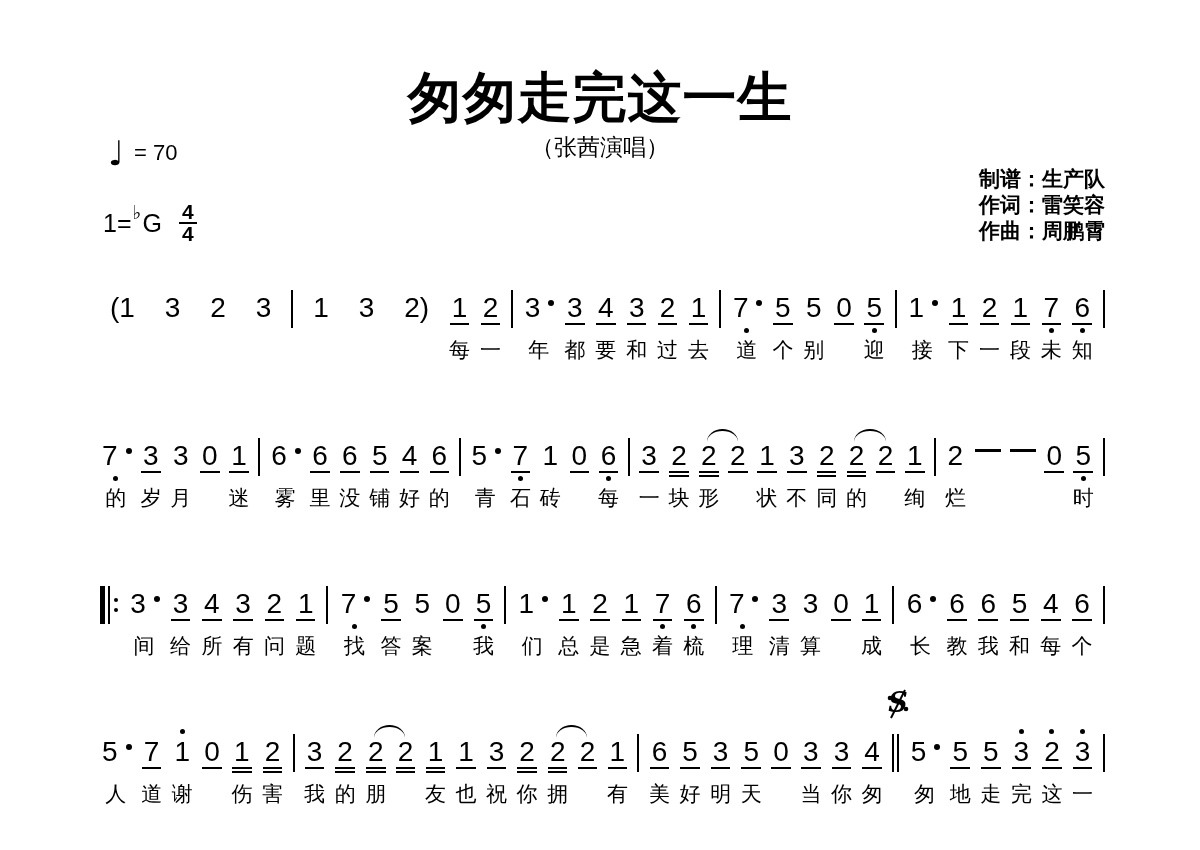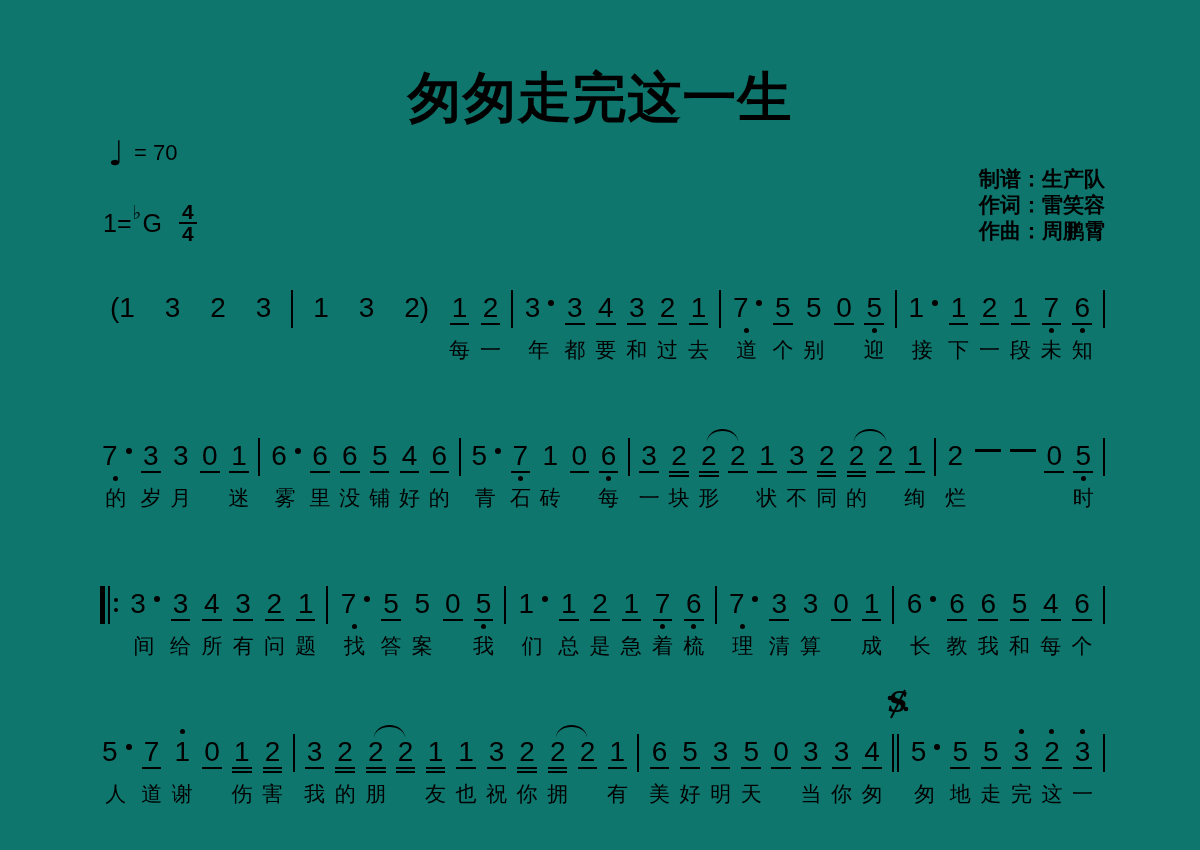--- a/index.html
+++ b/index.html
@@ -1,16 +1,16 @@
 <!DOCTYPE html>
 <html><head>
 <meta charset="utf-8">
 <style>
   html,body{margin:0;padding:0;background:#e8e8e8;}
-  .page{position:relative;width:1200px;height:850px;background:#0f766e;color:#000;
+  .page{position:relative;width:1200px;height:850px;background:#ffffff;color:#000;
         font-family:"Liberation Sans","DejaVu Sans",sans-serif;overflow:hidden;margin:0 auto;}
   
   .title{position:absolute;top:62px;left:0;width:100%;text-align:center;
          font-size:54px;font-weight:900;letter-spacing:1px;margin:0;}
   .subtitle{position:absolute;top:132px;left:0;width:100%;text-align:center;font-size:23px;}
   .tempo{position:absolute;top:138px;left:108px;display:flex;align-items:center;font-size:22px;}
   .qnote{font-family:"DejaVu Sans",sans-serif;font-size:34px;line-height:30px;margin-right:10px;}
   .keysig{position:absolute;top:202px;left:103px;display:flex;align-items:center;font-size:25px;}
   .flat{font-family:"DejaVu Sans",sans-serif;font-size:19px;position:relative;top:-11px;margin:0 1px;}
   .frac{display:inline-flex;flex-direction:column;align-items:center;margin-left:17px;
@@ -43,20 +43,21 @@
   .dashline{width:26px;height:3px;background:#000;align-self:center;margin-bottom:12px;}
   .tiearc{position:absolute;top:0;left:40%;width:150%;height:11px;
           border-top:2px solid #000;border-radius:50% 50% 0 0/100% 100% 0 0;z-index:2;}
   .segno{position:absolute;top:-38px;left:-7px;width:26px;height:34px;}
 </style>
 </head>
 <body>
 
 <div class="page">
   <h1 class="title">匆匆走完这一生</h1>
+  <div class="subtitle">（张茜演唱）</div>
 
   <div class="tempo">
     <span class="qnote">♩</span>
     <span>=  70</span>
   </div>
 
   <div class="keysig">
     <span>1=</span>
     <span class="flat">♭</span>
     <span>G</span>

